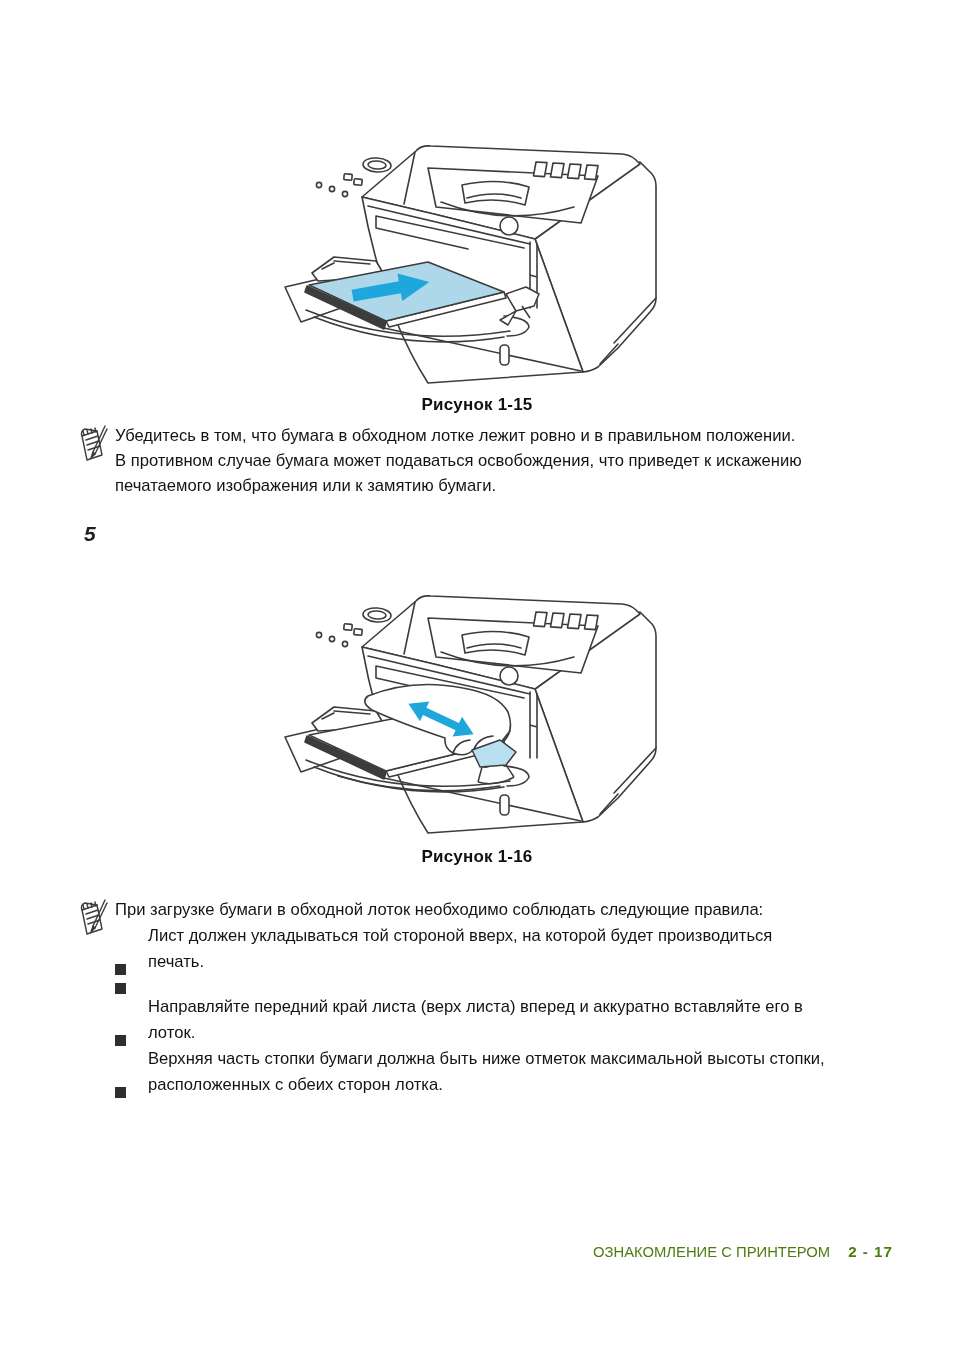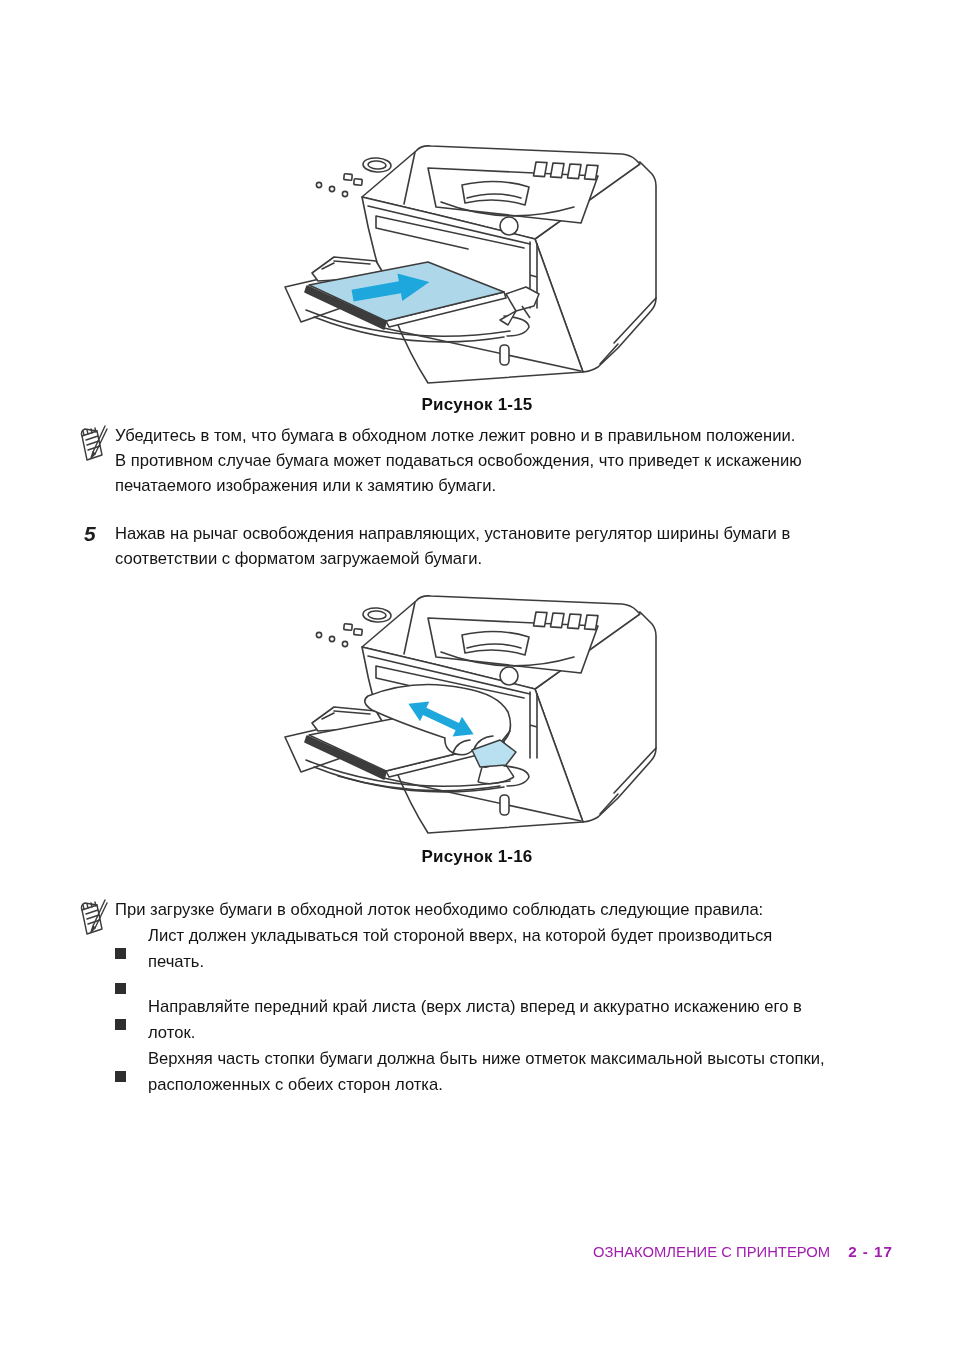--- a/index.html
+++ b/index.html
@@ -26,28 +26,28 @@
   .body-text{
     font-size:16.6px;line-height:25px;white-space:pre-line;color:#141414;
   }
   .note2-text{line-height:26px;}
   .step{display:flex;align-items:flex-start;}
   .step-num{
     flex:0 0 22px;font-size:21px;font-weight:bold;font-style:italic;
     color:#1f1f1f;margin-right:9px;line-height:25px;
   }
   .rules{margin:0;padding:0;list-style:none;}
-  .rule{display:flex;align-items:center;}
+  .rule{display:flex;align-items:flex-end;}
   .rule .sq{
     flex:0 0 11px;width:11px;height:11px;background:#2e2e2e;
     margin:8px 22px 0 0;
   }
   .footer{
     right:77px;display:flex;align-items:baseline;gap:18px;
-    font-size:14.8px;color:#a21caf;
+    font-size:14.8px;color:#4d7c0f;
   }
   .footer .pg{font-weight:bold;font-size:15.2px;letter-spacing:1px;}
   .sr{position:absolute;width:0;height:0;overflow:hidden;}
 </style>
 </head>
 <body>
 
 <svg class="sr" aria-hidden="true">
   <defs>
     <g id="printer-base" fill="#ffffff" stroke="#3c3c3c" stroke-width="1.6" stroke-linejoin="round" stroke-linecap="round">
@@ -130,22 +130,20 @@
     <svg class="note-icon" width="30" height="38" viewBox="0 0 30 38">
       <use href="#note-pad-icon"></use>
     </svg>
     <div class="body-text">Убедитесь в том, что бумага в обходном лотке лежит ровно и в правильном положении.
 В противном случае бумага может подаваться освобождения, что приведет к искажению
 печатаемого изображения или к замятию бумаги.</div>
   </div>
 
   <div class="abs step" style="left:84px;top:521px;width:810px;">
     <div class="step-num">5</div>
-    <div class="body-text">Нажав на рычаг освобождения направляющих, установите регулятор ширины бумаги в
-соответствии с форматом загружаемой бумаги.</div>
   </div>
 
   <div class="abs fig" style="left:278px;top:590px;">
     <svg viewBox="0 0 400 250">
       <use href="#printer-base"></use>
       <g stroke="#3c3c3c" stroke-width="1.6" stroke-linejoin="round" stroke-linecap="round">
         <path d="M108,181 L226,152 L228,158 L111,187 Z" fill="#ffffff"></path>
         <path d="M29,146 L108,182 L106,189 L27,152 Z" fill="#3c3c3c"></path>
         <path d="M31,145 L150,122 L226,152 L108,181 Z" fill="#ffffff"></path>
         <path d="M60,186 Q140,209 222,196" fill="none"></path>
@@ -177,21 +175,21 @@
         <li class="rule">
           <span class="sq"></span>
           <span class="body-text note2-text">Лист должен укладываться той стороной вверх, на которой будет производиться
 печать.</span>
         </li>
         <li class="rule">
           <span class="sq"></span>
         </li>
         <li class="rule">
           <span class="sq"></span>
-          <span class="body-text note2-text">Направляйте передний край листа (верх листа) вперед и аккуратно искажению его в
+          <span class="body-text note2-text">Направляйте передний край листа (верх листа) вперед и аккуратно вставляйте его в
 лоток.</span>
         </li>
         <li class="rule">
           <span class="sq"></span>
           <span class="body-text note2-text">Верхняя часть стопки бумаги должна быть ниже отметок максимальной высоты стопки,
 расположенных с обеих сторон лотка.</span>
         </li>
       </ul>
     </div>
   </div>

